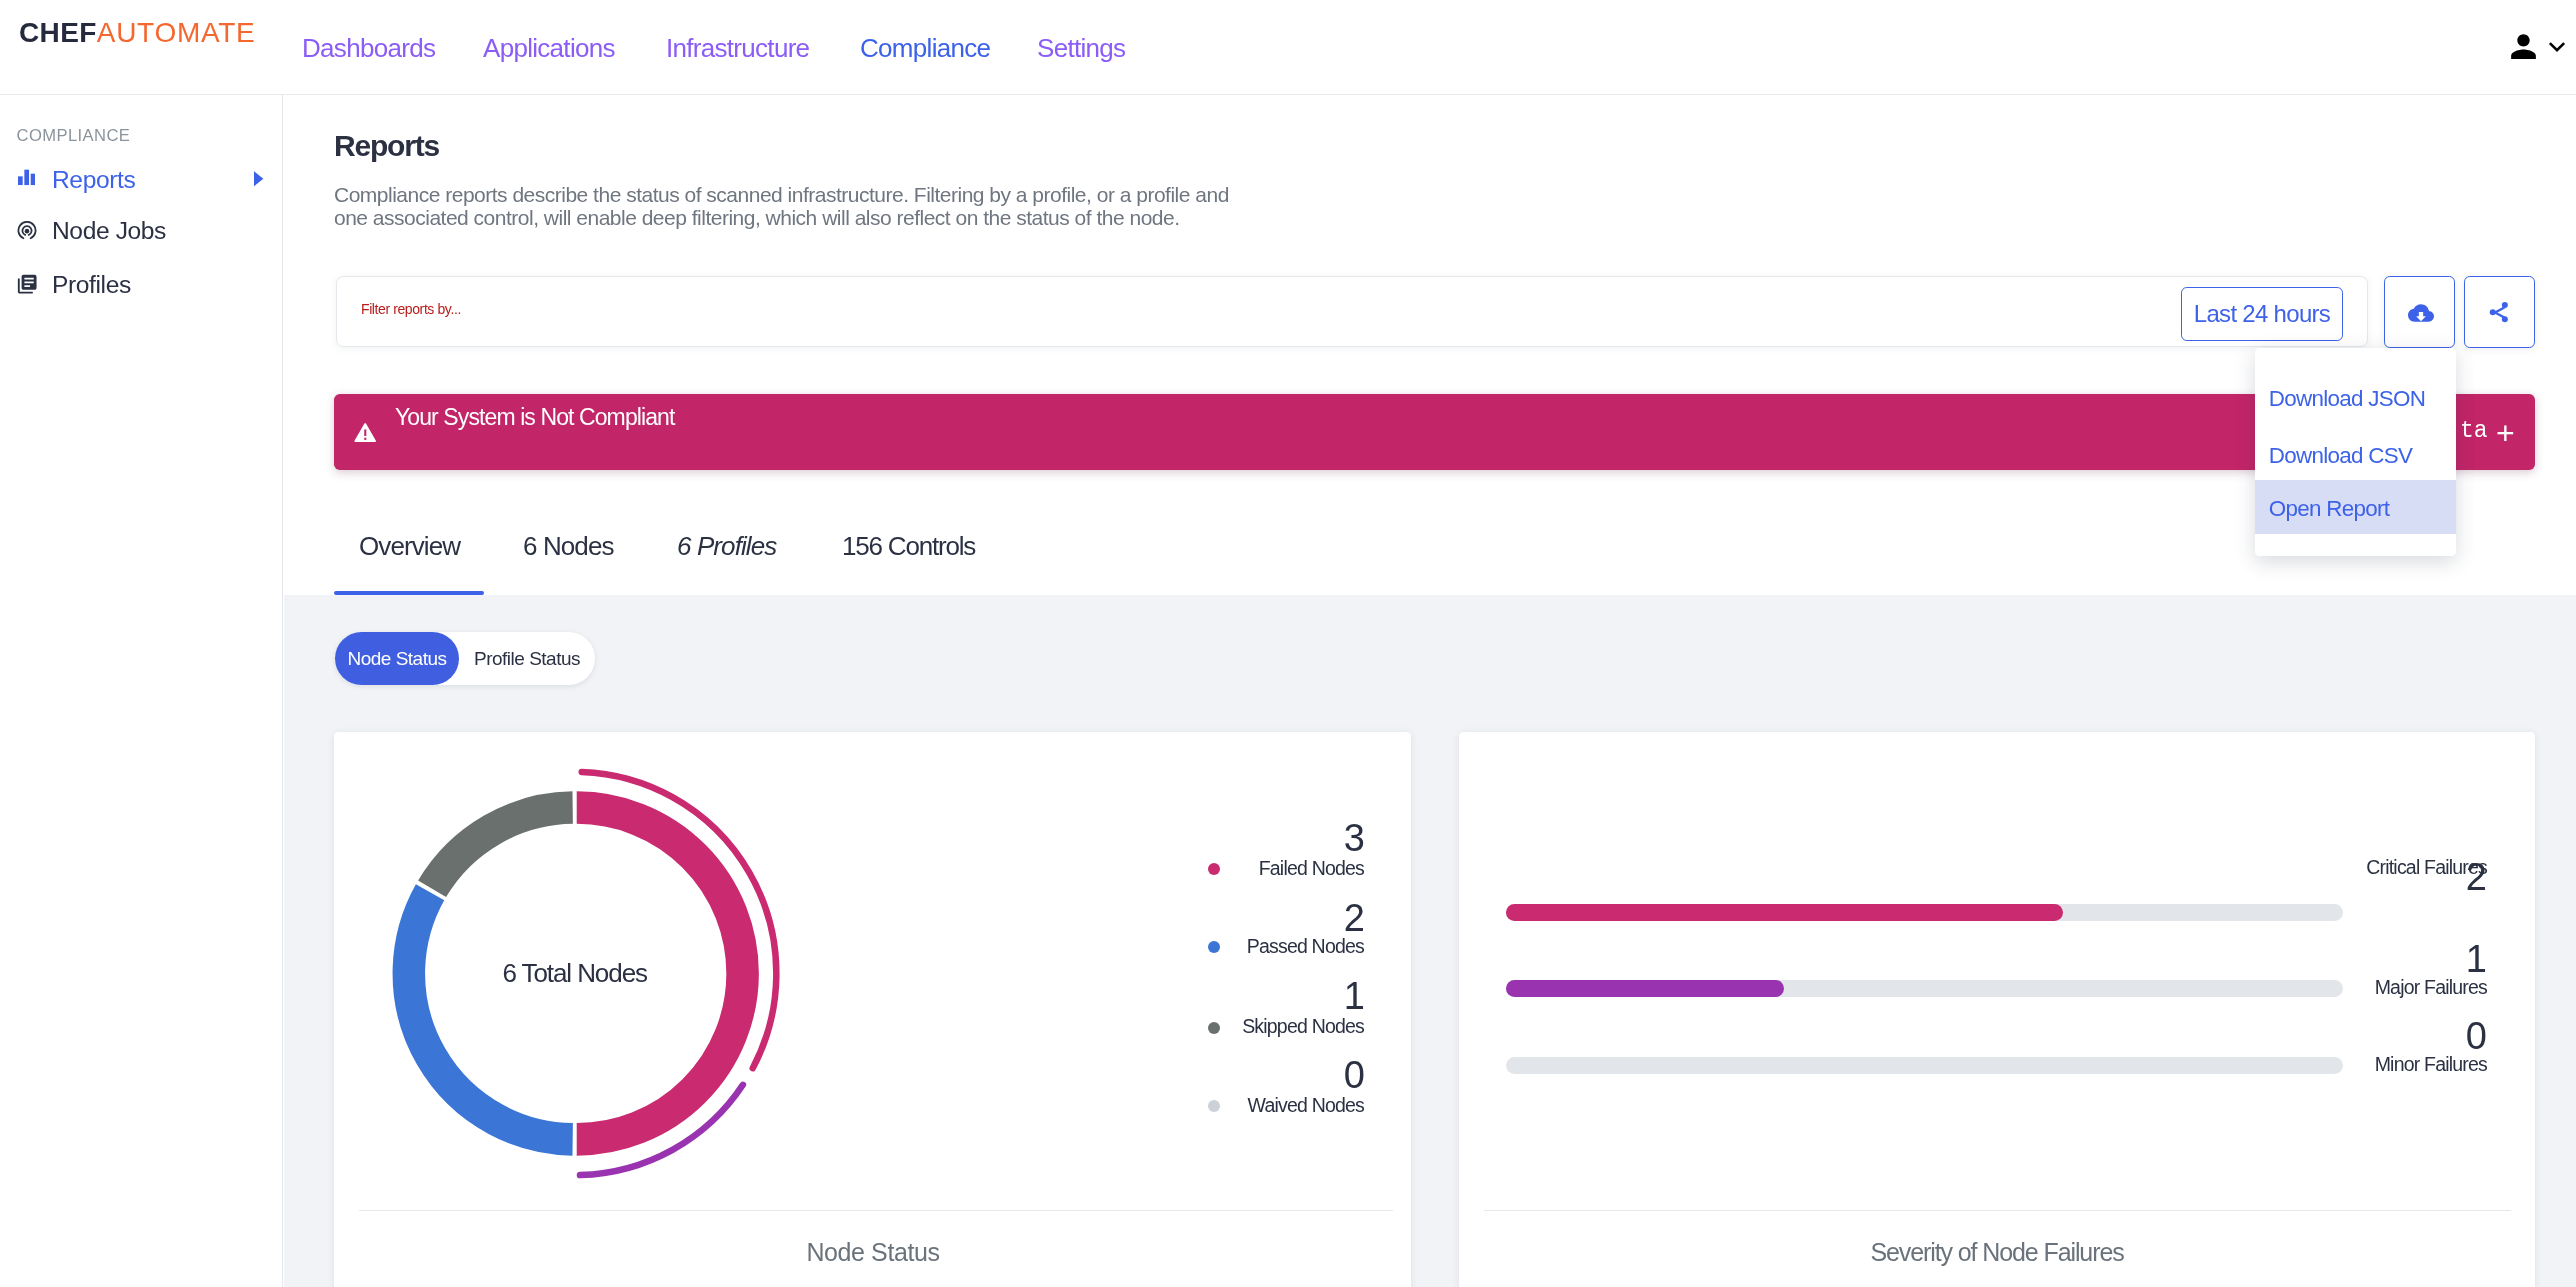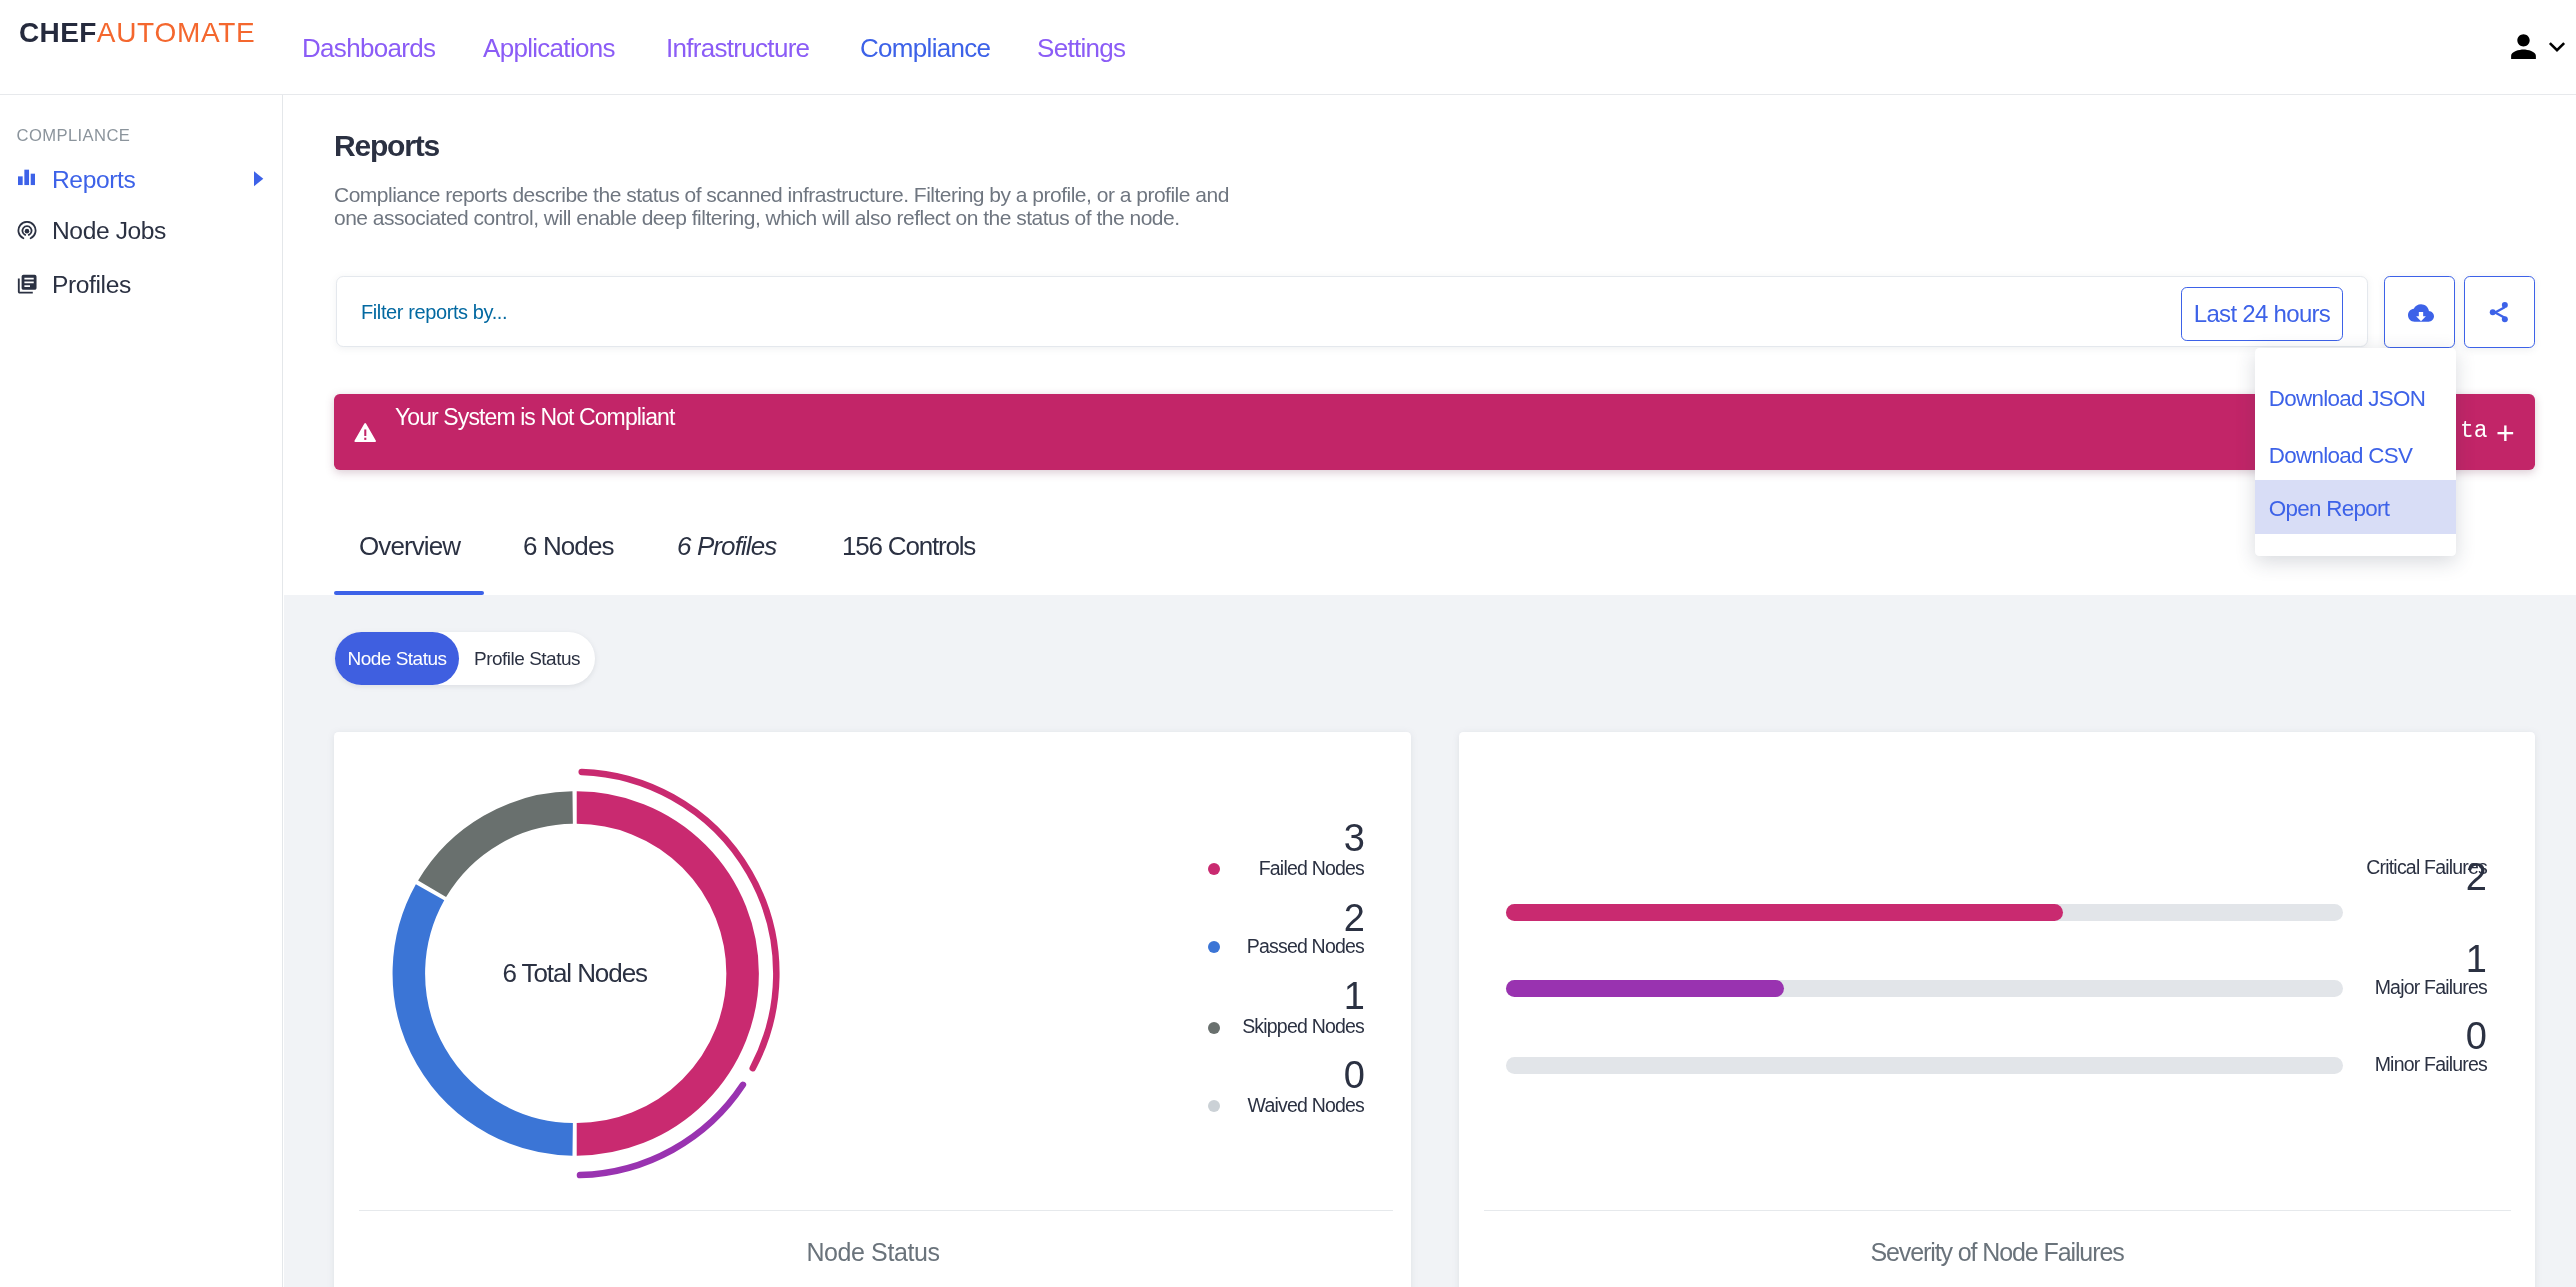--- a/index.html
+++ b/index.html
@@ -18,21 +18,21 @@
   border-right:1.4px solid #E4E7EA; z-index:20; }
 #side-compliance { position:absolute; left:16.6px; top:31px; font-size:16.6px; letter-spacing:0.4px; color:#8B949C; }
 .sideitem { position:absolute; left:52px; font-size:24.6px; color:#2B3142; z-index:21; letter-spacing:-0.4px; }
 
 #content-top { position:absolute; left:284px; top:96px; width:2292px; height:499px; background:#fff; }
 #content-gray { position:absolute; left:284px; top:595px; width:2292px; height:693px; background:#F1F3F6; }
 #h1 { position:absolute; left:334px; top:129px; font-size:30px; font-weight:700; color:#2B3142; letter-spacing:-1.2px; }
 #desc { position:absolute; left:334px; top:183px; font-size:21px; color:#6F7680; line-height:23px; letter-spacing:-0.5px; }
 #filterbar { position:absolute; left:336px; top:276px; width:2032px; height:71px; background:#fff;
   border:1.4px solid #E4E8ED; border-radius:7.2px; box-shadow:0 1.4px 7.2px rgba(120,130,140,0.10); }
-#filterph { position:absolute; left:361px; top:301px; font-size:20px; color:#0369a1; letter-spacing:-0.4px; }
+#filterph { position:absolute; left:361px; top:301px; font-size:14px; color:#b91c1c; letter-spacing:-0.4px; }
 #last24 { position:absolute; left:2181px; top:287px; width:162px; height:54px; border:1.4px solid #3D62E8;
   border-radius:5.8px; color:#3D62E8; font-size:24px; text-align:center; line-height:51px; background:#fff; letter-spacing:-0.7px; }
 .iconbtn { position:absolute; top:276px; width:71px; height:72px; border:1.4px solid #3D62E8;
   border-radius:5.8px; background:#fff; box-shadow:0 1.4px 7.2px rgba(120,130,140,0.12); }
 
 #banner { position:absolute; left:334px; top:394px; width:2201px; height:76px; background:#C22568;
   border-radius:5.8px; box-shadow:0 2.9px 8.7px rgba(120,60,90,0.25); }
 #bannertext { position:absolute; left:395px; top:404px; font-size:23px; color:#fff; letter-spacing:-0.9px; }
 #banner-ta { position:absolute; left:2460px; top:418px; font-size:23px; color:#fff;font-family:Liberation Mono, monospace; }
 #banner-plus { position:absolute; left:2496px; top:415px; font-size:32px; color:#fff; font-weight:300; }

